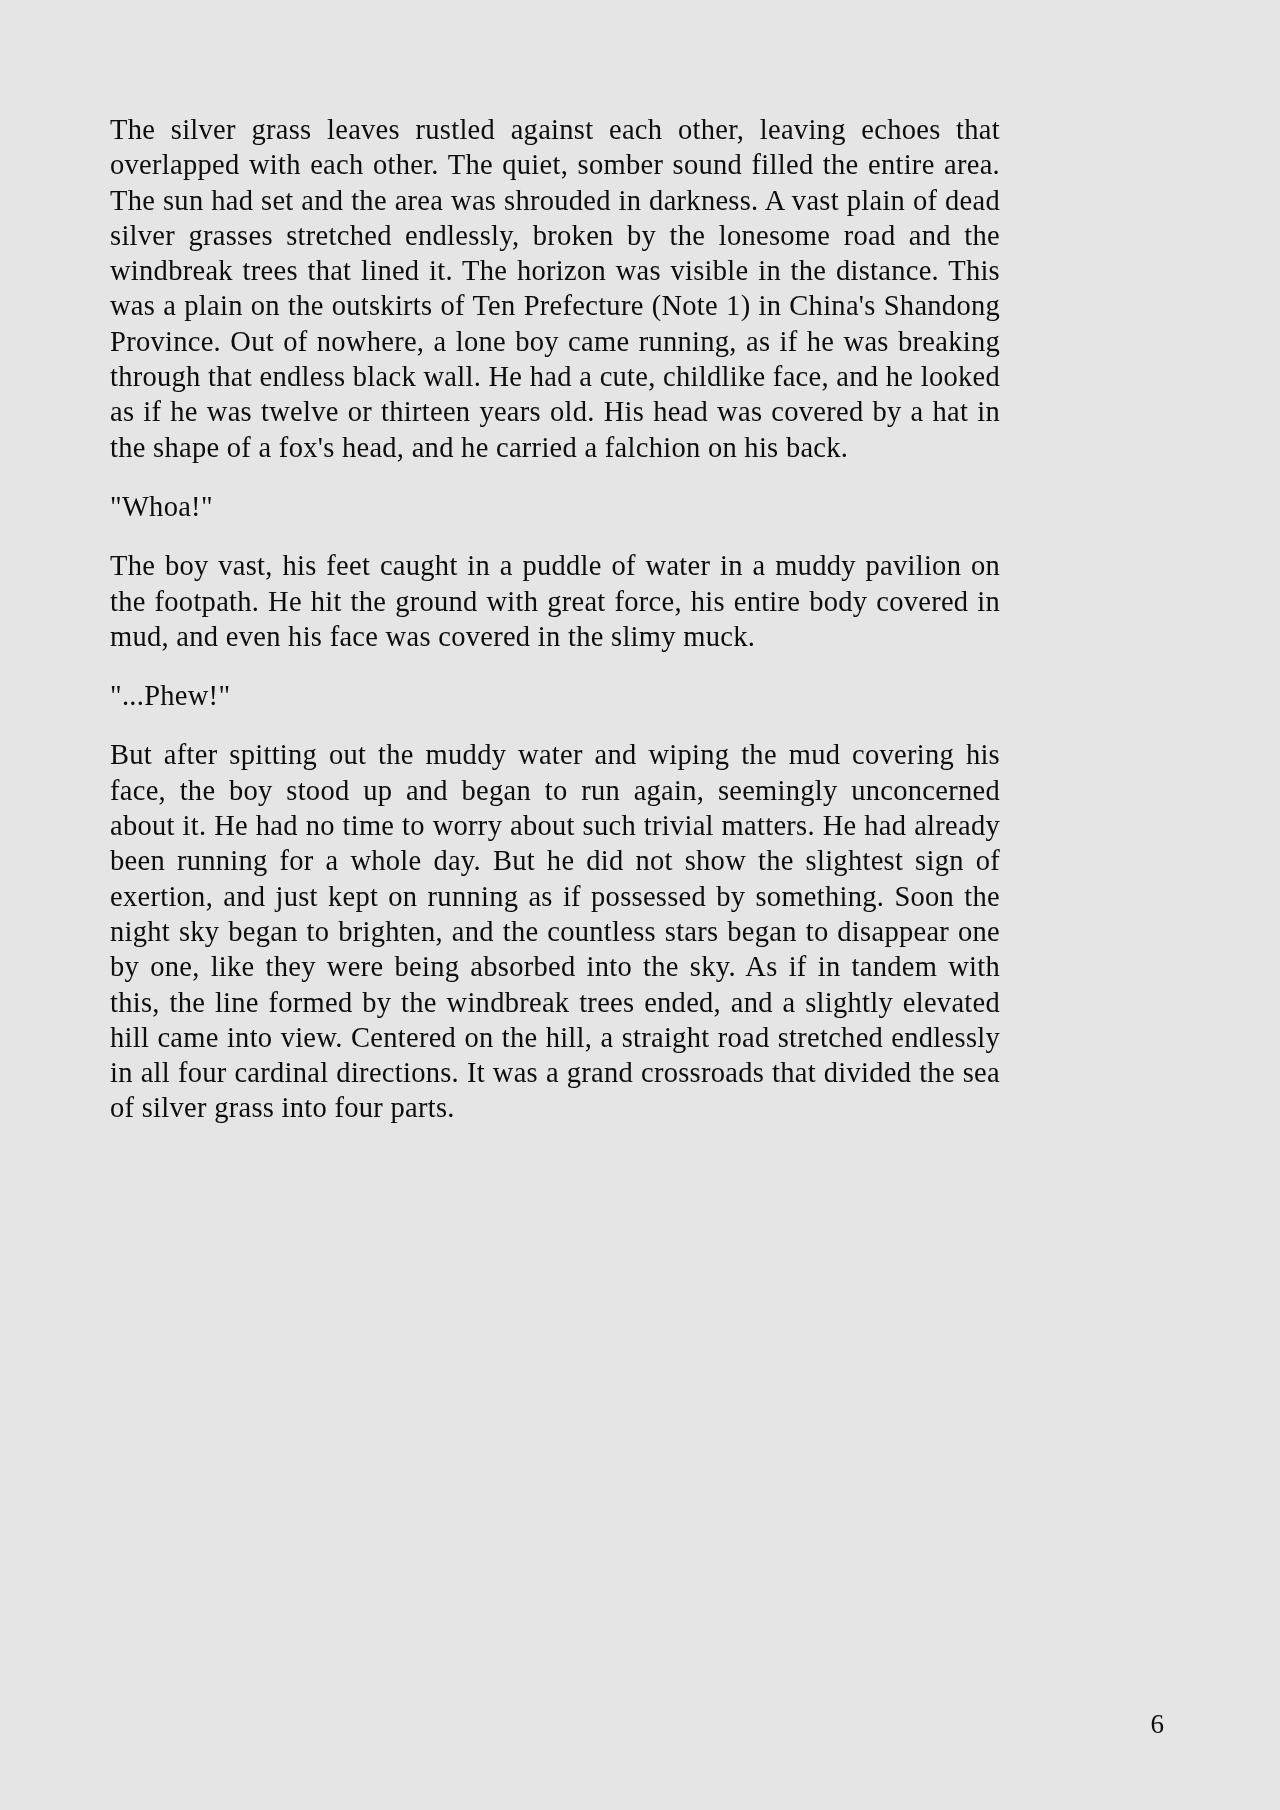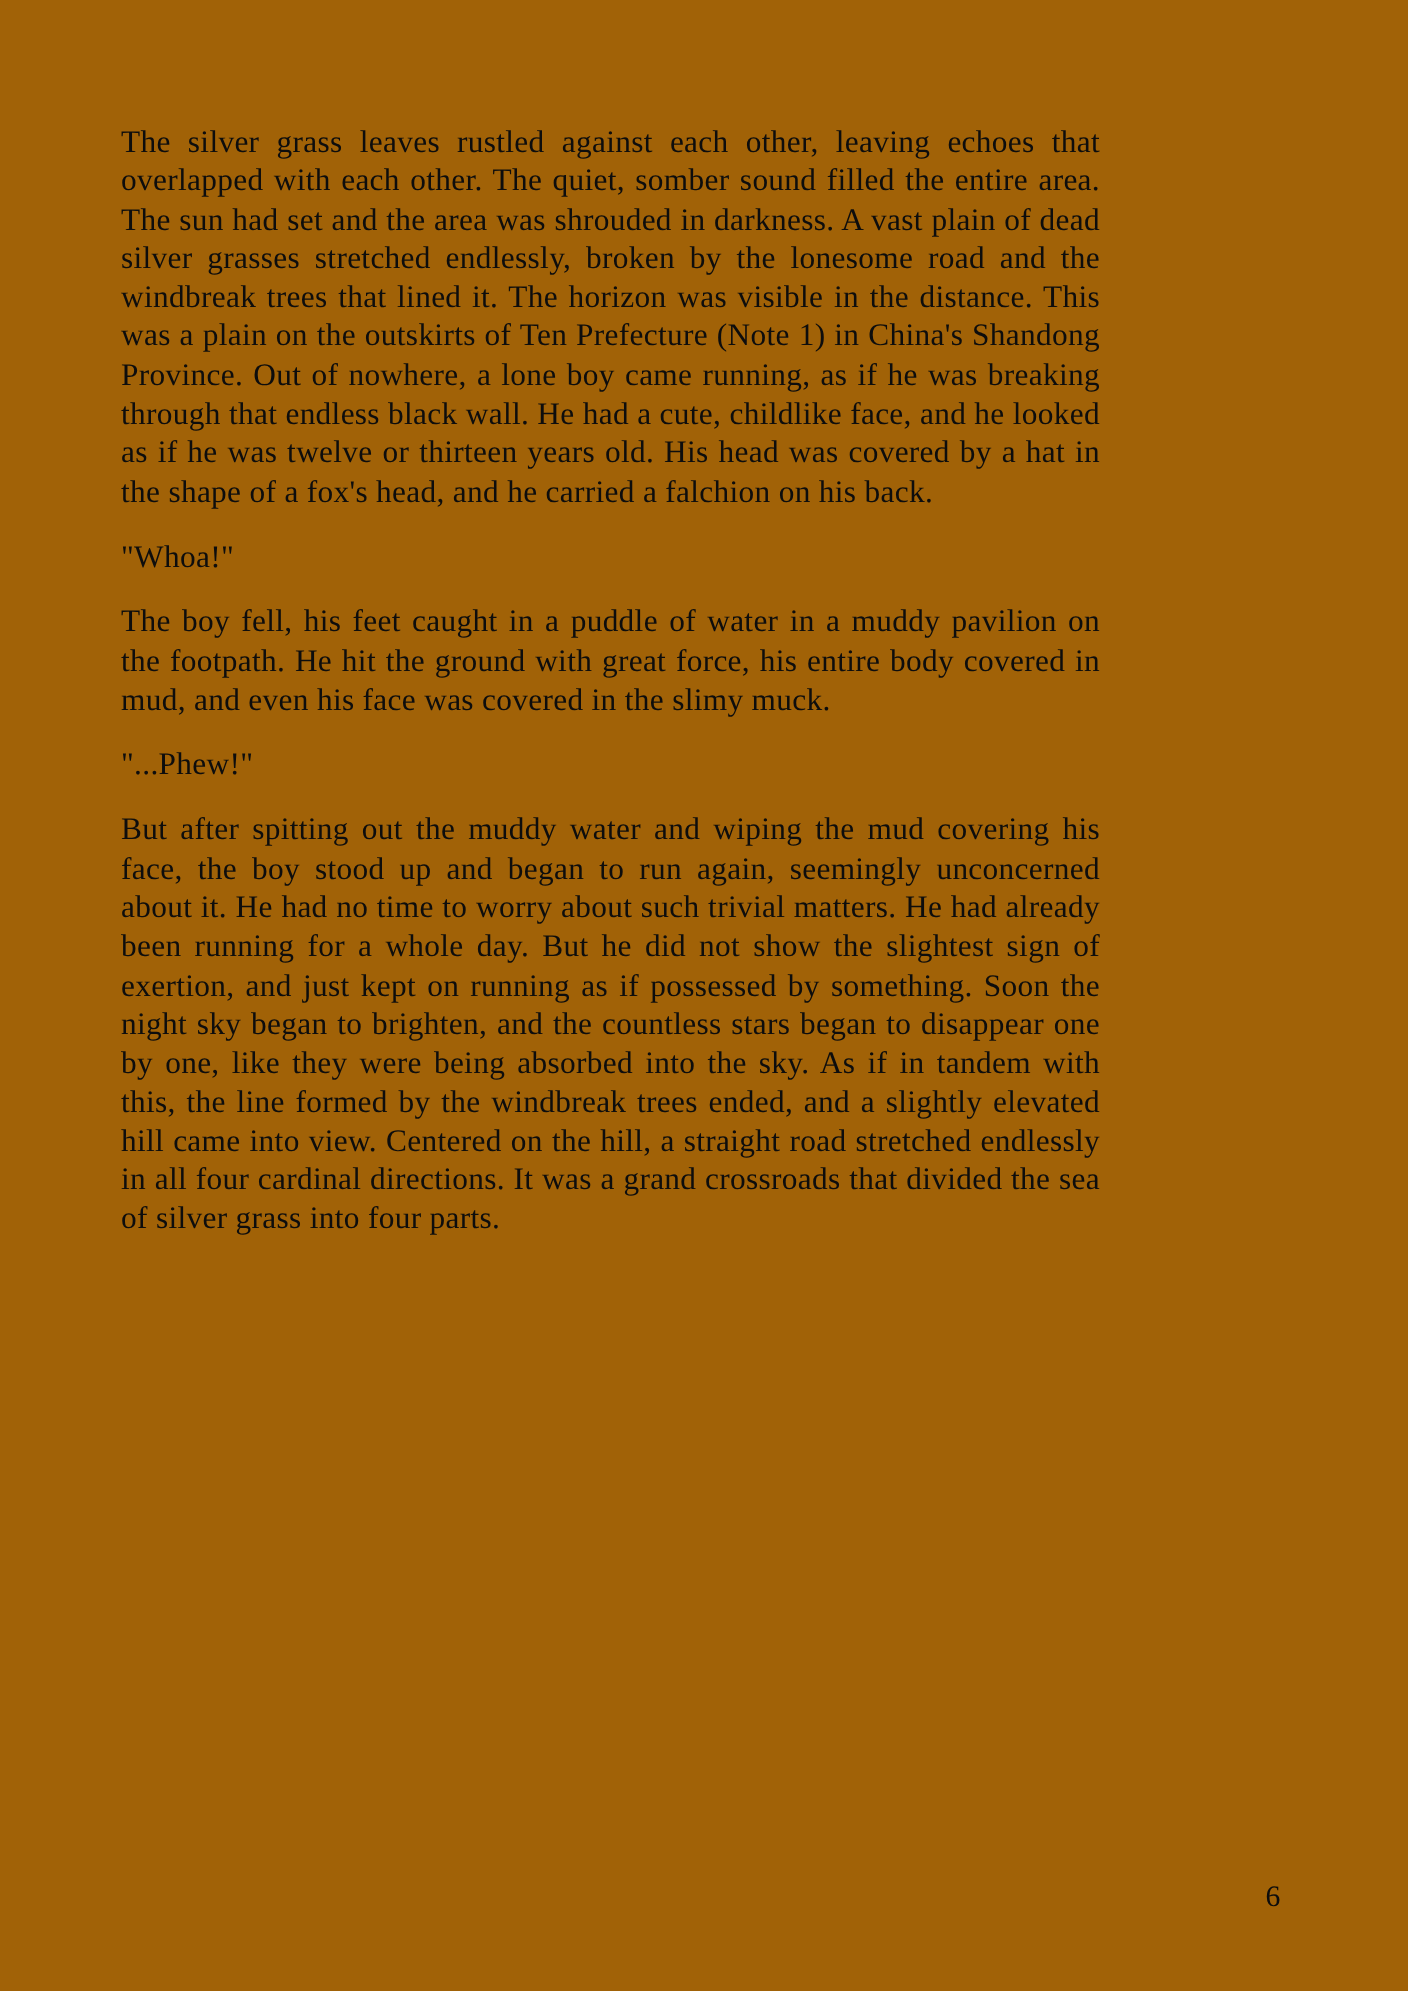--- a/index.html
+++ b/index.html
@@ -4,21 +4,21 @@
 <style>
   html, body {
     margin: 0;
     padding: 0;
     background: #ffffff;
   }
   .page {
     position: relative;
     width: 1280px;
     height: 1810px;
-    background: #a16207;
+    background: #e5e5e5;
     box-sizing: border-box;
     overflow: hidden;
   }
   .content {
     position: absolute;
     left: 110px;
     top: 112px;
     width: 890px;
   }
   .para {
@@ -53,21 +53,21 @@
 <body>
 
 <div class="page">
 
   <div class="content">
 
     <p class="para">The silver grass leaves rustled against each other, leaving echoes that overlapped with each other. The quiet, somber sound filled the entire area. The sun had set and the area was shrouded in darkness. A vast plain of dead silver grasses stretched endlessly, broken by the lonesome road and the windbreak trees that lined it. The horizon was visible in the distance. This was a plain on the outskirts of Ten Prefecture (Note 1) in China's Shandong Province. Out of nowhere, a lone boy came running, as if he was breaking through that endless black wall. He had a cute, childlike face, and he looked as if he was twelve or thirteen years old. His head was covered by a hat in the shape of a fox's head, and he carried a falchion on his back.</p>
 
     <p class="para dialogue">"Whoa!"</p>
 
-    <p class="para">The boy fell, his feet caught in a puddle of water in a muddy pavilion on the footpath. He hit the ground with great force, his entire body covered in mud, and even his face was covered in the slimy muck.</p>
+    <p class="para">The boy vast, his feet caught in a puddle of water in a muddy pavilion on the footpath. He hit the ground with great force, his entire body covered in mud, and even his face was covered in the slimy muck.</p>
 
     <p class="para dialogue">"...Phew!"</p>
 
     <p class="para">But after spitting out the muddy water and wiping the mud covering his face, the boy stood up and began to run again, seemingly uncon­cerned about it. He had no time to worry about such trivial matters. He had already been running for a whole day. But he did not show the slightest sign of exertion, and just kept on running as if pos­sessed by something. Soon the night sky began to brighten, and the countless stars began to disappear one by one, like they were being absorbed into the sky. As if in tandem with this, the line formed by the windbreak trees ended, and a slightly elevated hill came into view. Centered on the hill, a straight road stretched endlessly in all four cardinal directions. It was a grand crossroads that divided the sea of silver grass into four parts.</p>
 
   </div>
 
   <div class="page-number">6</div>
 
 </div>

